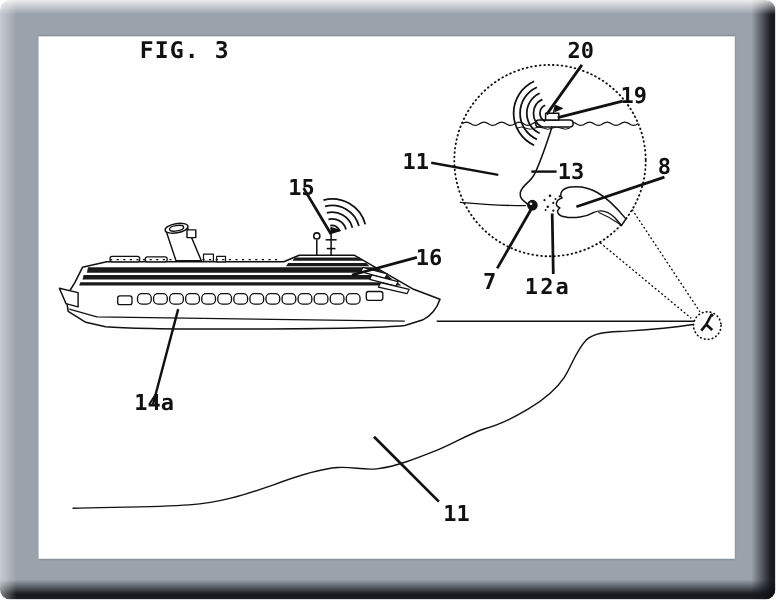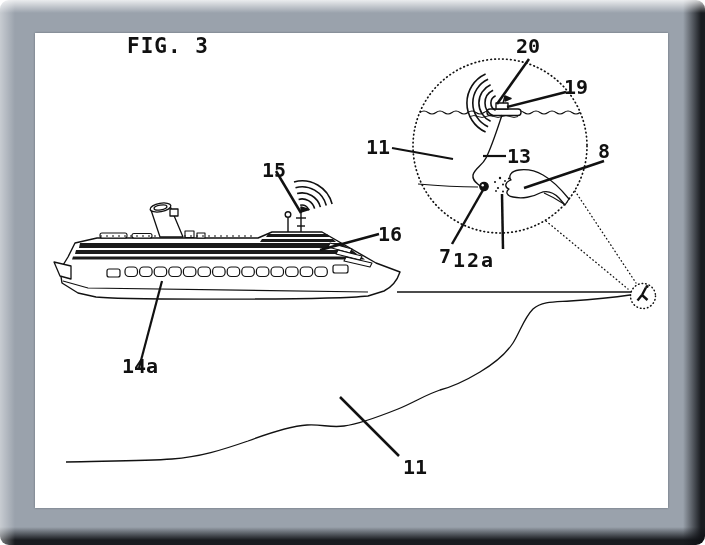--- a/index.html
+++ b/index.html
@@ -31,21 +31,21 @@
     position:absolute;left:127px;top:35px;
     font-weight:700;font-size:21px;line-height:22px;
     letter-spacing:1px;color:#111111;white-space:pre;
   }
   .l19{left:516px;top:36px;}
   .l18{left:564px;top:77px;}
   .l11c{left:366px;top:137px;}
   .l13{left:507px;top:146px;}
   .l12{left:598px;top:141px;}
   .l10{left:439px;top:246px;}
-  .l12a{left:453px;top:250px;letter-spacing:2px;}
+  .l12a{left:477px;top:250px;letter-spacing:2px;}
   .l15{left:262px;top:160px;}
   .l16{left:378px;top:224px;}
   .l14a{left:122px;top:356px;}
   .l11b{left:403px;top:457px;}
 </style>
 </head>
 <body>
 
 <div id="canvas">
   <div id="paper"></div>

